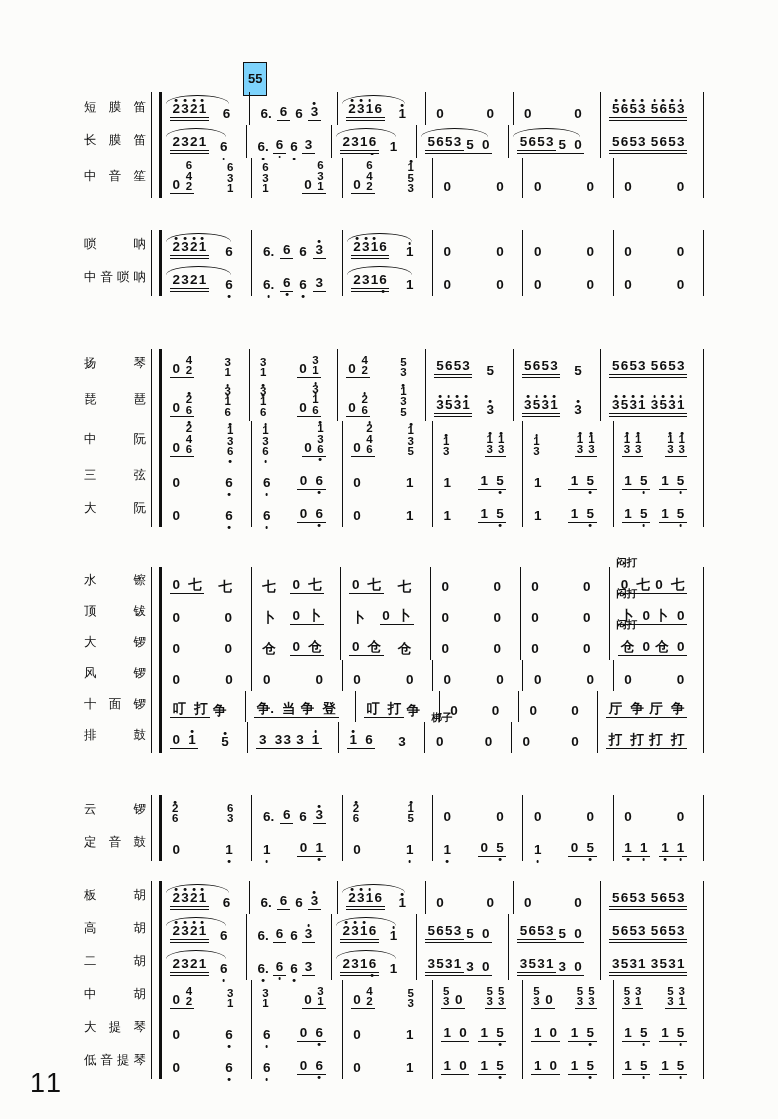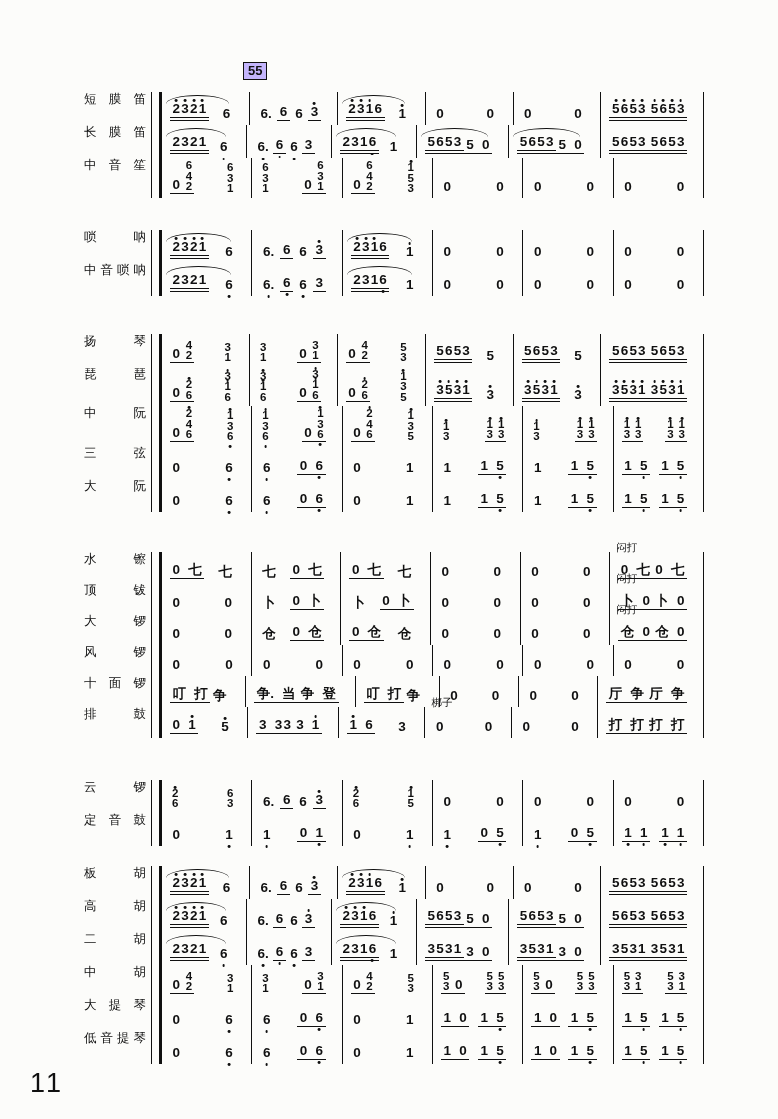--- a/index.html
+++ b/index.html
@@ -4,34 +4,34 @@
 <style>
   html,body{margin:0;padding:0}
   body{
     width:778px;height:1119px;overflow:hidden;position:relative;
     background:#fcfcfa;color:#101010;
     font-family:"Liberation Sans","DejaVu Sans",sans-serif;
   }
   .page{position:absolute;inset:0;padding:92px 74px 0 84px;box-sizing:border-box}
   .rehearsal{
     position:absolute;left:243px;top:62px;border:1.6px solid #101010;
-    padding:0 4px;font-size:13px;font-weight:700;line-height:16px;background:#c4b5fd;
+    padding:8px 4px;font-size:13px;font-weight:700;line-height:16px;background:#7dd3fc;
   }
   .pageno{position:absolute;left:30px;top:1068px;font-size:27px;font-weight:400;letter-spacing:3px}
 
   .system{position:relative}
   #score .system:nth-child(1){margin-bottom:32px}
-  #score .system:nth-child(2){margin-bottom:38px}
+  #score .system:nth-child(2){margin-bottom:53px}
   #score .system:nth-child(3){margin-bottom:40px}
   #score .system:nth-child(4){margin-bottom:42px}
   #score .system:nth-child(5){margin-bottom:20px}
 
   .row{display:flex;align-items:stretch;min-height:33px}
   #score .system:nth-child(4) .row{min-height:31px}
-  .label{width:62px;padding:0 5px 4px 0;display:flex;align-items:flex-start;flex:none}
+  .label{width:62px;padding:0 5px 4px 0;display:flex;align-items:center;flex:none}
   .label span{display:block;width:100%;font-size:12.5px;line-height:14px;
     text-align:justify;text-align-last:justify}
   .bracket{width:7px;flex:none;border-left:1.6px solid #101010;border-right:3px solid #101010}
   .measures{flex:1;display:flex}
   .measure{flex:1;position:relative;display:flex;align-items:flex-end;
     justify-content:space-between;padding:2px 16px 4px 8px;border-right:1.3px solid #101010}
 
   .grp{display:inline-flex;align-items:flex-end;gap:5px;position:relative;padding:0 2px}
   .u1{border-bottom:1.7px solid #101010;padding-bottom:1px}
   .u2{border-bottom:4px double #101010;padding-bottom:1px}
@@ -41,21 +41,21 @@
   .sp{display:inline-block;width:7px}
   .da,.db{position:absolute;left:50%;transform:translateX(-50%);
     width:2.8px;height:2.8px;background:#101010;border-radius:50%}
   .da{bottom:calc(100% - 1px)}
   .db{top:calc(100% + 3.5px)}
   .stack{display:inline-flex;flex-direction:column;align-items:center}
   .stack .ch{font-size:11.5px;line-height:10.5px;margin:0}
   .arc{position:absolute;left:4px;right:20px;bottom:21px;height:8px;
     border-top:1.7px solid #101010;border-radius:50% 50% 0 0/100% 100% 0 0}
   .ann{position:absolute;bottom:calc(100% - 1px);left:6px;
-    font-size:10.5px;font-weight:400;white-space:nowrap;line-height:12px}
+    font-size:10.5px;font-weight:700;white-space:nowrap;line-height:12px}
 </style>
 </head>
 <body>
 
 <div class="page">
   <div class="rehearsal">55</div>
   <div id="score">
       <div class="system">
         <div class="row">
           <div class="label">

